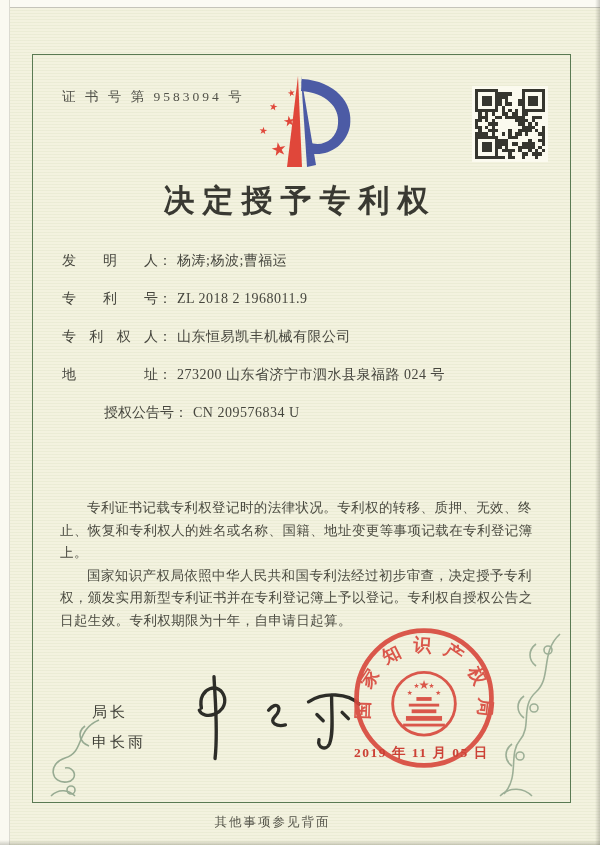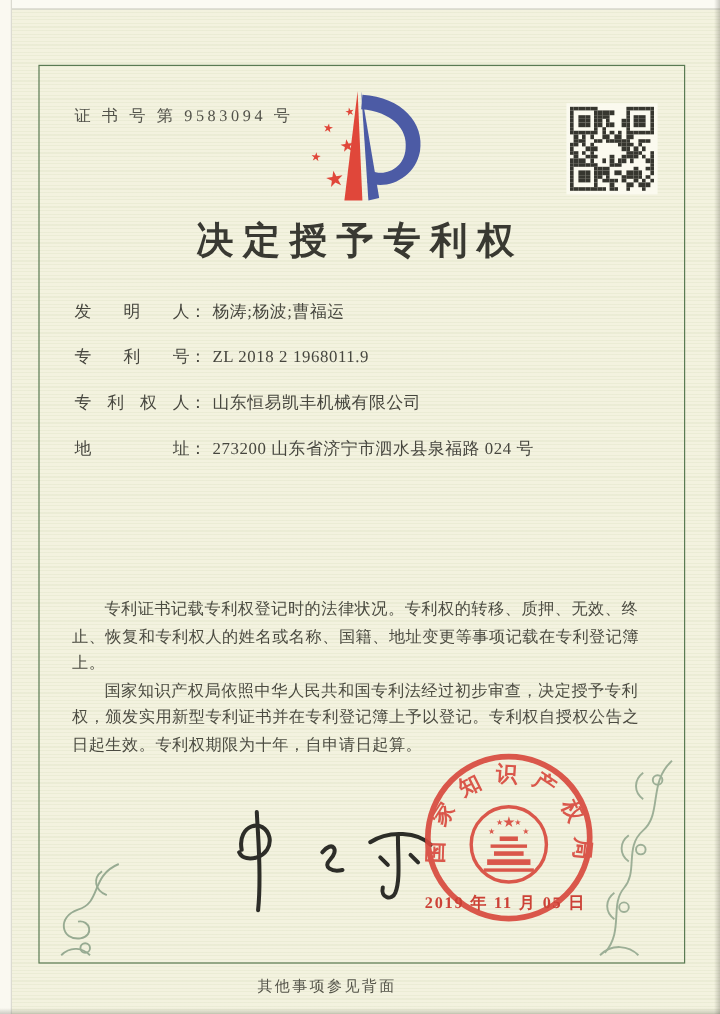--- a/index.html
+++ b/index.html
@@ -321,28 +321,35 @@
     <div class="field-row">
       <span class="flabel">专利号</span><span class="colon">：</span><span class="fvalue">ZL 2018 2 1968011.9</span>
     </div>
     <div class="field-row">
       <span class="flabel">专利权人</span><span class="colon">：</span><span class="fvalue">山东恒易凯丰机械有限公司</span>
     </div>
     <div class="field-row">
       <span class="flabel">地址</span><span class="colon">：</span><span class="fvalue">273200 山东省济宁市泗水县泉福路 024 号</span>
     </div>
     <div class="grant-row">
+      <span class="g2">
+        <span>授权公告号</span><span class="colon">：</span><span class="fvalue">CN 209576834 U</span>
+      </span>
     </div>
   </div>
 
   <div class="paras">
     <p>专利证书记载专利权登记时的法律状况。专利权的转移、质押、无效、终止、恢复和专利权人的姓名或名称、国籍、地址变更等事项记载在专利登记簿上。</p>
     <p>国家知识产权局依照中华人民共和国专利法经过初步审查，决定授予专利权，颁发实用新型专利证书并在专利登记簿上予以登记。专利权自授权公告之日起生效。专利权期限为十年，自申请日起算。</p>
   </div>
 
+  <div class="signer">
+    <div>局长</div>
+    <div>申长雨</div>
+  </div>
 
   <svg class="signature" viewBox="0 0 200 90" fill="none" stroke="#2d2d28" stroke-width="3.2" stroke-linecap="round">
     <path d="M28,38 C24,18 46,12 50,28 C53,44 30,50 26,40"></path>
     <path d="M40,8 C41,30 44,58 41,86"></path>
     <path d="M92,40 C100,30 106,38 98,46 C92,52 100,56 108,54"></path>
     <path d="M130,32 C145,22 168,24 178,34"></path>
     <path d="M152,26 C152,45 154,62 150,72 C147,79 138,76 140,68"></path>
     <path d="M138,44 l6,6"></path>
     <path d="M162,42 l6,6"></path>
   </svg>

